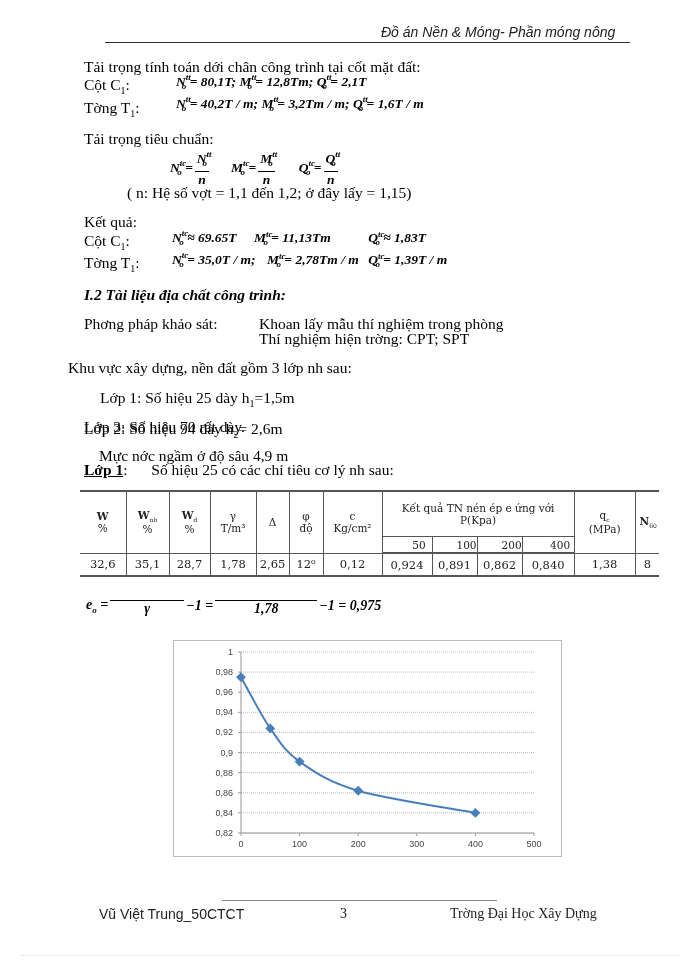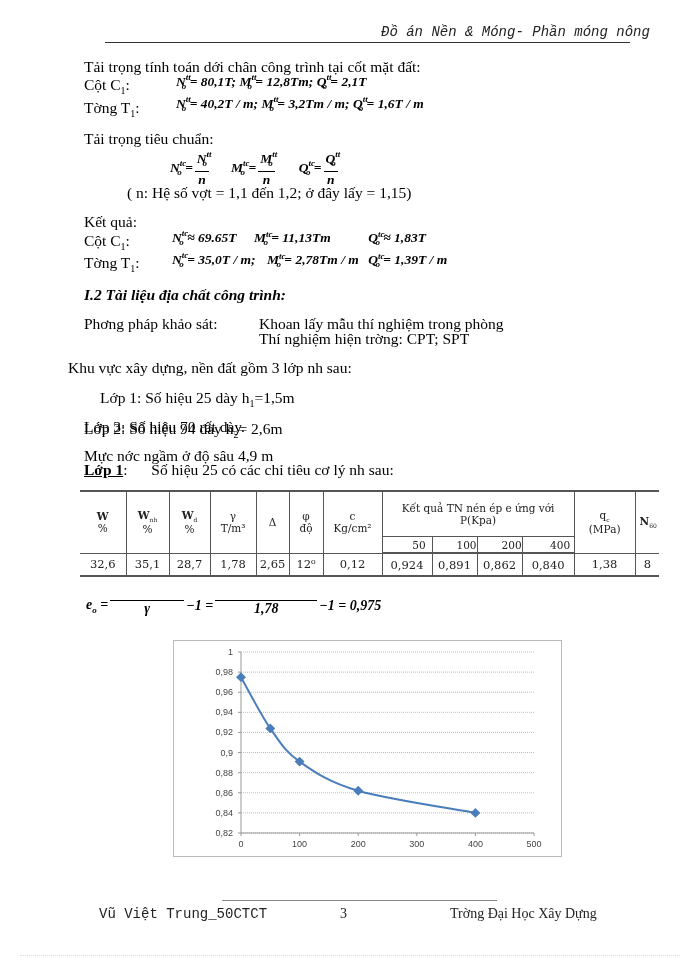--- a/index.html
+++ b/index.html
@@ -1,39 +1,39 @@
 <!DOCTYPE html>
 <html><head>
 <meta charset="utf-8">
 <style>
   html, body { margin: 0; padding: 0; background: #ffffff; }
   body { width: 700px; height: 960px; position: relative; overflow: hidden;
          font-family: "Liberation Serif", "DejaVu Serif", serif; color: #000; }
   .abs { position: absolute; white-space: nowrap; }
-  .hdr { font-family: Liberation Mono, monospace; font-style: italic; font-size: 14px; color: #222; }
+  .hdr { font-family: Liberation Sans, sans-serif; font-style: italic; font-size: 14px; color: #222; }
   .hline { position: absolute; height: 0; border-top: 1px solid #333; }
   .t { font-size: 15.5px; line-height: 17px; }
   .m { font-weight: bold; font-style: italic; font-size: 13.5px; font-family: "Liberation Serif", serif; }
   .m sub, .m sup { font-size: 9px; }
   .frac { display: inline-flex; flex-direction: column; align-items: center; vertical-align: middle; margin: 0 2px; }
   .frac .num { border-bottom: 1px solid #000; padding: 0 2px; line-height: 16px; }
   .frac .den { line-height: 16px; }
   .sec { font-weight: bold; font-style: italic; font-size: 15.5px; }
   .u { text-decoration: underline; font-weight: bold; }
   table.soil { position: absolute; left: 80px; top: 490px; border-collapse: collapse;
                font-family: "DejaVu Serif", "Liberation Serif", serif; font-size: 10.5px; color: #222; }
   table.soil td { border: 1px solid #555; text-align: center; padding: 0; }
   table.soil tr.h1 td { height: 44px; }
   table.soil tr.h2 td { height: 15px; border-bottom: 2px solid #555; padding-left: 24px; }
   table.soil tr.d td { height: 21px; font-size: 11.5px; }
   table.soil { border-top: 2px solid #555; border-bottom: 2px solid #555; }
   .chart-box { position: absolute; left: 173px; top: 640px; width: 387px; height: 215px;
                border: 1px solid #bbb; background: #fff; }
   .footer { font-size: 14px; color: #222; }
-  .footer-sans { font-family: Liberation Mono, monospace; }
+  .footer-sans { font-family: Liberation Sans, sans-serif; }
   .bottom-dots { position: absolute; left: 20px; top: 955px; width: 660px; border-top: 1px dotted #cde8d5; }
 </style>
 </head>
 <body>
 
 <div class="abs hdr" style="left:381px; top:24px;">Đồ án Nền &amp; Móng- Phần móng nông</div>
 <div class="hline" style="left:105px; top:42px; width:525px;"></div>
 
 <div class="abs t" style="left:84px; top:58px;">Tải trọng tính toán dới   chân công trình tại cốt mặt đất:</div>
 
@@ -112,21 +112,21 @@
 <div class="abs t" style="left:68px; top:359px;">Khu vực xây dựng, nền đất gồm 3 lớp nh   sau:</div>
 
 <div class="abs t" style="left:100px; top:389px;">
   <span>Lớp 1:  Số hiệu 25 dày h</span><sub style="font-size:10px">1</sub><span>=1,5m</span>
 </div>
 <div class="abs t" style="left:84px; top:420px;">
   <span>Lớp 2:  Số hiệu 94 dày h</span><sub style="font-size:10px">2</sub><span>= 2,6m</span>
 </div>
 <div class="abs t" style="left:84px; top:418px;">Lớp 3:  Số hiệu 70 rất dày.</div>
 
-<div class="abs t" style="left:84px; top:447px;">Mực nớc   ngầm ở độ sâu 4,9 m</div>
+<div class="abs t" style="left:99px; top:447px;">Mực nớc   ngầm ở độ sâu 4,9 m</div>
 <div class="abs t" style="left:84px; top:461px;">
   <span class="u">Lớp 1</span><span>:</span>
   <span style="margin-left:20px">Số hiệu 25 có các chỉ tiêu cơ lý nh   sau:</span>
 </div>
 
 <table class="soil">
   <colgroup>
     <col style="width:46px">
       <col style="width:43px">
       <col style="width:41px">

